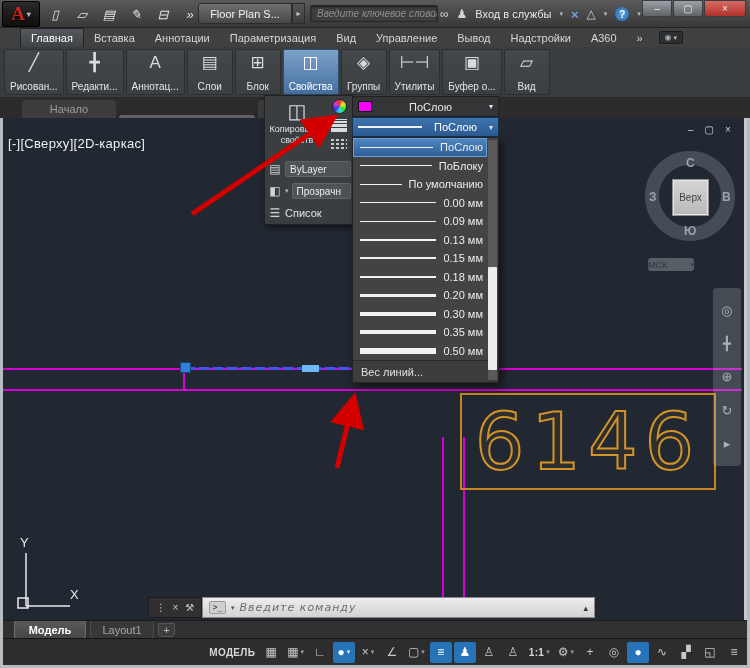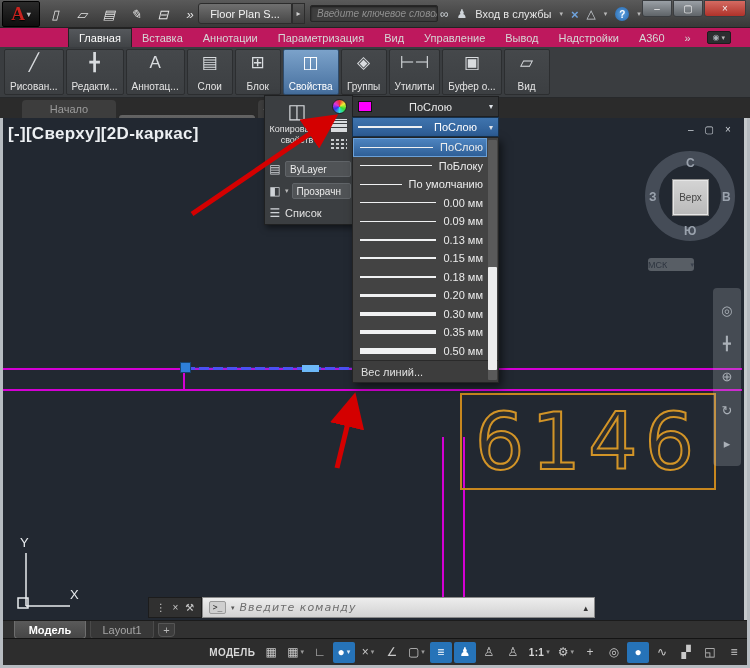--- a/index.html
+++ b/index.html
@@ -35,22 +35,22 @@
   .tb-x { color:#6fa3dd; font-weight:bold; font-size:13px; }
   .tb-a360 { color:#c9ced3; font-size:12px; }
   .help-circle { width:14px; height:14px; border-radius:50%; background:radial-gradient(#5ea1e0,#2466ad);
     color:#fff; font-size:10px; font-weight:bold; display:flex; align-items:center; justify-content:center; }
   .win-btns { position:absolute; right:4px; top:0; display:flex; }
   .win-btn { width:30px; height:17px; display:flex; align-items:center; justify-content:center;
     background:linear-gradient(#9aa0a6,#5f6468); border:1px solid #3a3d40; border-radius:0 0 3px 3px;
     color:#f2f2f2; font-size:10px; margin-left:1px; }
   .win-btn.close { width:42px; background:linear-gradient(#d46b62,#b0322a); }
   
-  .ribbon-tabs { position:absolute; left:0; top:28px; width:750px; height:19px; background:#be185d;
-    display:flex; align-items:stretch; padding-left:68px; }
+  .ribbon-tabs { position:absolute; left:0; top:28px; width:750px; height:19px; background:#404040;
+    display:flex; align-items:stretch; padding-left:20px; }
   .rtab { padding:0 10px; font-size:11px; color:#d6d6d6; display:flex; align-items:center; white-space:nowrap; }
   .rtab.active { background:linear-gradient(#55585c,#404346); color:#fff; border:1px solid #232323; border-bottom:none; }
   .rtab-extras { display:flex; align-items:center; gap:6px; margin-left:6px; }
   .cam-box { width:24px; height:13px; background:#2c2e30; border:1px solid #1d1d1d; border-radius:2px;
     color:#a9afb5; font-size:8px; display:flex; align-items:center; justify-content:center; gap:2px; }
   
   .ribbon { position:absolute; left:0; top:47px; width:750px; height:51px; background:#3a3d40;
     border-bottom:1px solid #27292b; display:flex; padding:2px 0 2px 4px; gap:2px; }
   .rpanel { min-width:46px; padding:1px 5px 2px; display:flex; flex-direction:column; align-items:center; justify-content:space-between;
     background:linear-gradient(#45484b,#3c3f42); border:1px solid #2c2e30; border-radius:2px; }
@@ -104,21 +104,21 @@
   .file-tabs { position:absolute; left:0; top:98px; width:750px; height:20px; background:#2b2b2b; }
   .ftab { position:absolute; top:2px; height:18px; display:flex; align-items:center; justify-content:center;
     font-size:11px; border-radius:4px 4px 0 0; }
   .ftab.start { left:22px; width:94px; background:#3d3d3d; color:#9b9b9b; }
   .ftab.current { left:118px; top:16px; height:28px; width:138px; background:linear-gradient(#636363,#474747);
     border:1px solid #2a2a2a; border-bottom:none; color:#f1f1f1; gap:14px; }
   .ftab .ft-close { color:#b5b5b5; font-size:10px; }
   .ftab.add { left:258px; width:17px; background:#3d3d3d; color:#aaa; }
   
   .canvas { position:absolute; left:0; top:118px; width:750px; height:502px; background:#222831; overflow:hidden; }
-  .vp-label { position:absolute; left:8px; top:6px; font-size:17px; font-weight:bold; color:#eceff2; letter-spacing:.3px; }
+  .vp-label { position:absolute; left:8px; top:18px; font-size:13px; font-weight:normal; color:#eceff2; letter-spacing:.3px; }
   .dw-controls { position:absolute; left:688px; top:6px; display:flex; gap:11px; color:#ccd1d7; font-size:10px; }
   .right-strip { position:absolute; right:1px; top:0; width:5px; height:502px; background:#c6cacd; }
   
   .vc-ring { position:absolute; left:645px; top:33px; width:90px; height:90px; border-radius:50%;
     border:14px solid #454c57; }
   .vc-letter { position:absolute; color:#9aa2ad; font-size:12px; font-weight:bold; }
   .vc-face { position:absolute; left:672px; top:61px; width:37px; height:37px;
     background:linear-gradient(#d4d4d4,#b9b9b9); border:1px solid #8f8f8f; box-shadow:inset 0 0 0 1px #e6e6e6;
     display:flex; align-items:center; justify-content:center; font-size:10px; color:#444; }
   .vc-wcs { position:absolute; left:648px; top:140px; width:46px; height:13px; border-radius:3px;

